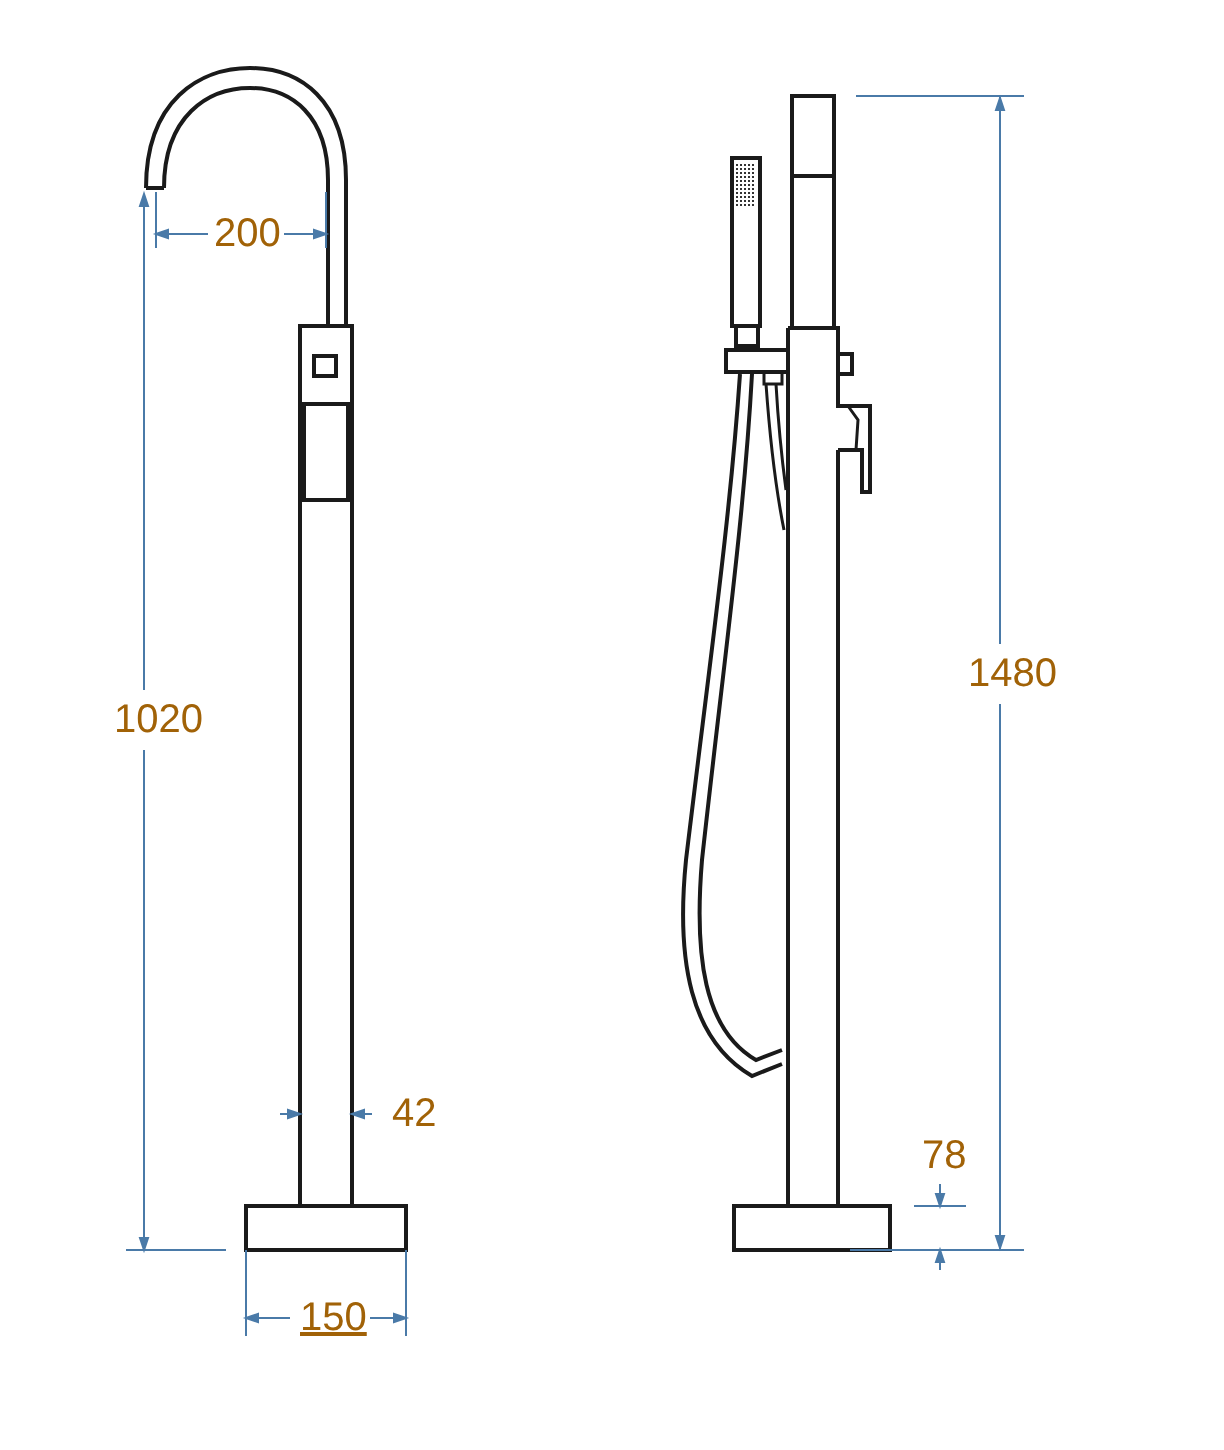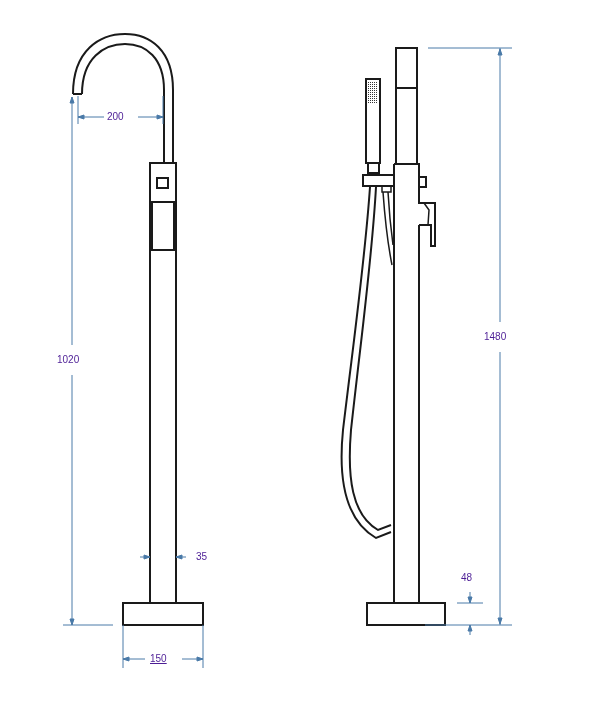--- a/index.html
+++ b/index.html
@@ -1,18 +1,18 @@
 <!DOCTYPE html>
 <html><head>
   <meta charset="utf-8">
   <style>
     html, body { margin: 0; padding: 0; background: #ffffff; }
     body { width: 612px; height: 725px; position: relative; overflow: hidden; font-family: "Liberation Sans", sans-serif; }
     svg { position: absolute; left: 0; top: 0; }
-    .dim-label { position: absolute; font-family: "Liberation Sans", sans-serif; font-size: 10px; color: #4c1d95; background: #ffffff; line-height: 16px; padding: 0 2px; }
+    .dim-label { position: absolute; font-family: "Liberation Sans", sans-serif; font-size: 20px; color: #a16207; background: #ffffff; line-height: 16px; padding: 0 2px; }
   </style>
 </head>
 <body>
 
 <svg width="612" height="725" viewBox="0 0 612 725">
 
   <g fill="none" stroke="#1a1a1a" stroke-width="2">
 
     <path d="M73,94 C73,50 100,34 125,34 C150,34 173,50 173,90 L173,162"></path>
     <path d="M82,94 C82,58 104,44 125,44 C146,44 164,58 164,90 L164,162"></path>
@@ -99,16 +99,16 @@
     <line x1="457" y1="603" x2="483" y2="603"></line>
     <line x1="470" y1="592" x2="470" y2="603"></line>
     <line x1="470" y1="625" x2="470" y2="635"></line>
     <polygon points="470,603 468,597 472,597"></polygon>
     <polygon points="470,625 468,631 472,631"></polygon>
   </g>
 </svg>
 
 <div class="dim-label" style="left:105px; top:109px;">200</div>
 <div class="dim-label" style="left:55px; top:352px;text-align:right;">1020</div>
-<div class="dim-label" style="left:194px; top:549px;">35</div>
+<div class="dim-label" style="left:194px; top:549px;">42</div>
 <div class="dim-label" style="left:148px; top:651px;text-decoration:underline;">150</div>
 <div class="dim-label" style="left:482px; top:329px;">1480</div>
-<div class="dim-label" style="left:459px; top:570px;">48</div>
+<div class="dim-label" style="left:459px; top:570px;">78</div>
 
 </body></html>

